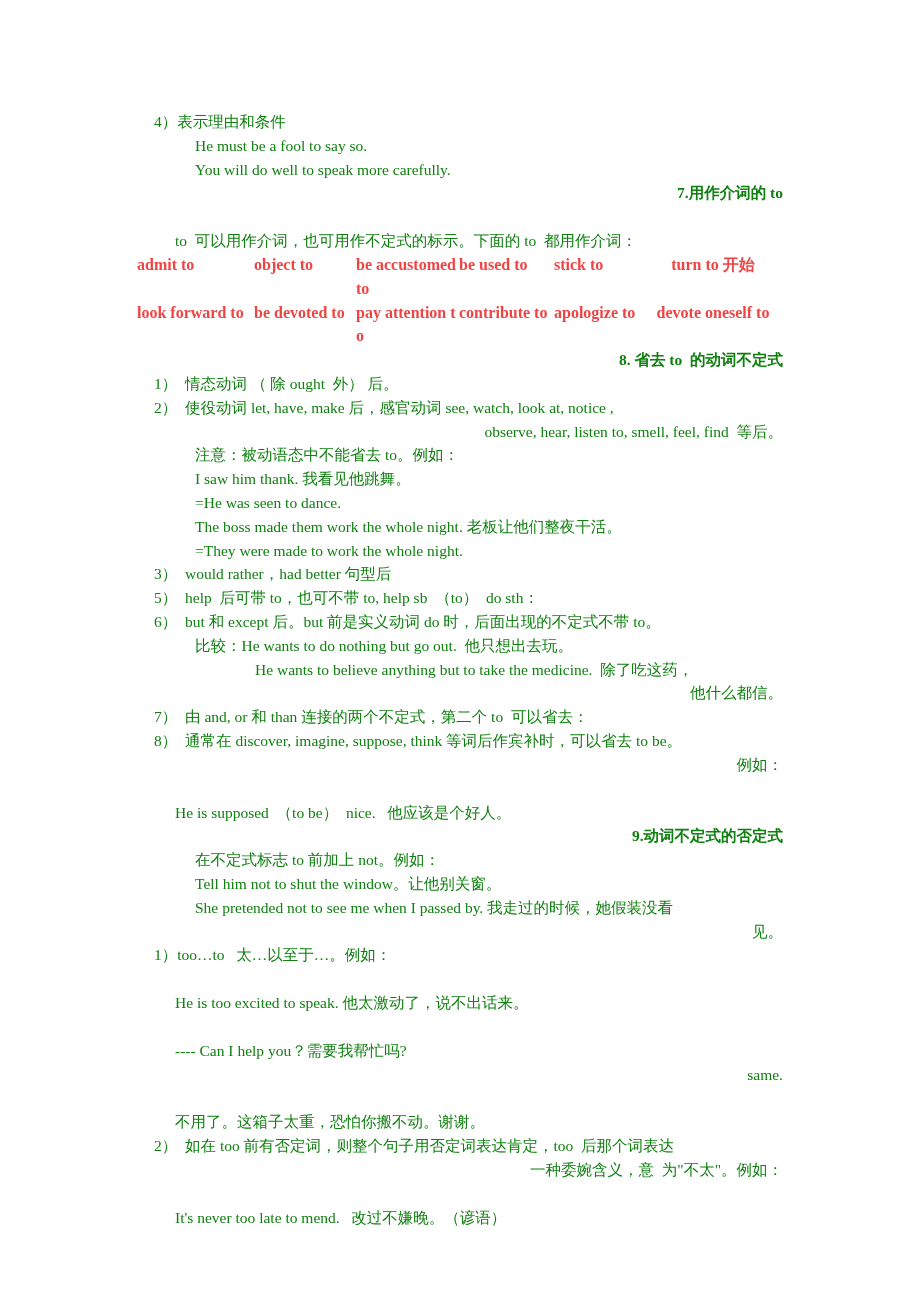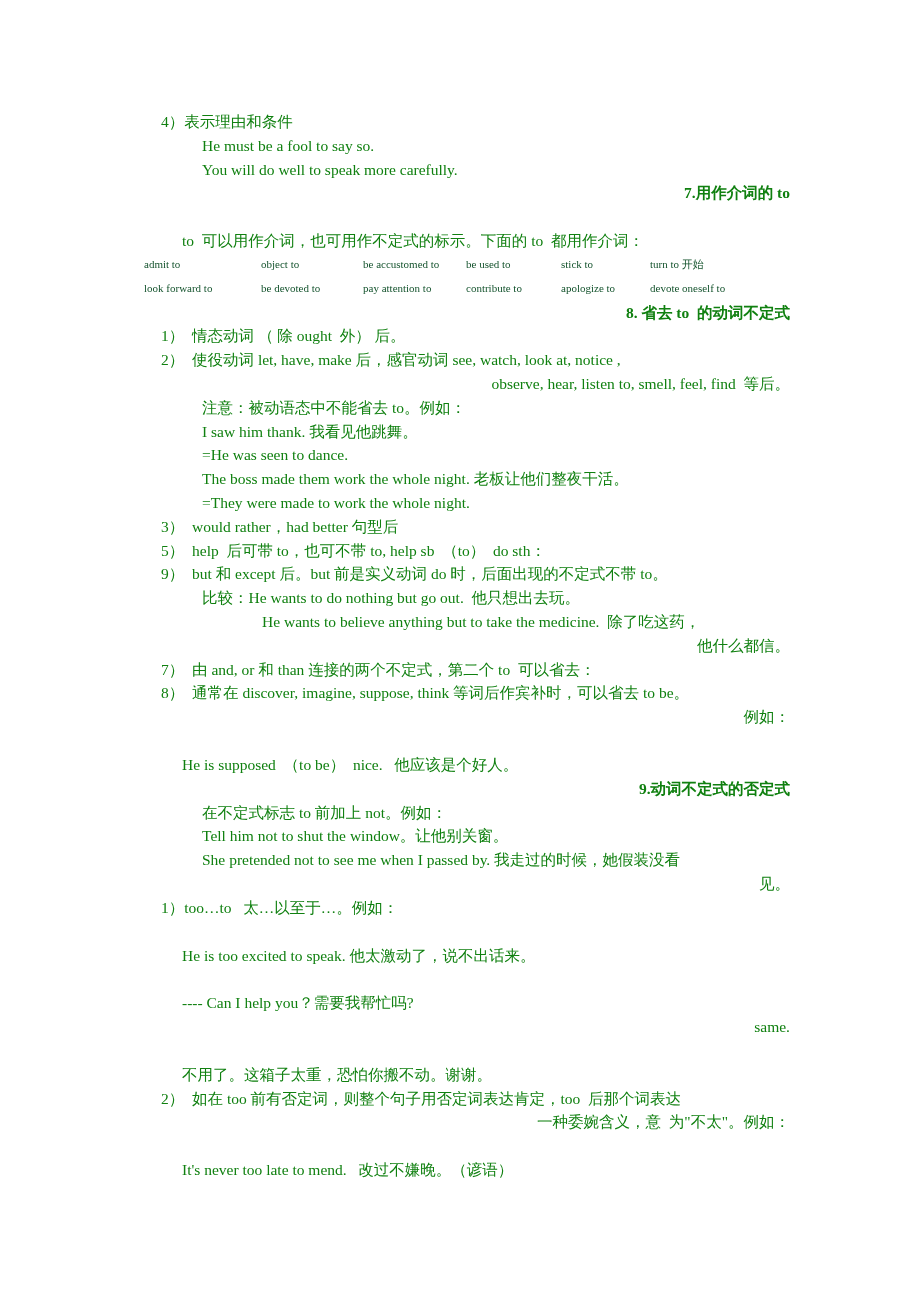--- a/index.html
+++ b/index.html
@@ -17,21 +17,21 @@
   }
   .page {
     position: relative;
     width: 920px;
     height: 1302px;
     padding: 0;
     box-sizing: border-box;
   }
   .content {
     position: absolute;
-    left: 144px;
+    left: 137px;
     top: 110px;
     width: 646px;
     font-size: 15.5px;
     line-height: 23.8px;
     color: #108010;
   }
   .ln {
     white-space: pre-wrap;
     margin: 0;
     padding: 0;
@@ -53,33 +53,34 @@
   .to-table {
     width: 646px;
     border-collapse: collapse;
     margin: 0;
     padding: 0;
     table-layout: fixed;
   }
   .to-table td {
     vertical-align: top;
     padding: 0;
-    font-size: 11px;
+    font-size: 16px;
     line-height: 23.8px;
-    color: #14532d;
+    color: #ef4444;
     font-family: "Liberation Serif", "DejaVu Serif", serif;
     word-break: break-all;
     white-space: normal;
+    font-weight: bold;
   }
   .c0 { width: 117px; }
   .c1 { width: 102px; }
   .c2 { width: 103px; }
   .c3 { width: 95px; }
   .c4 { width: 89px; }
-  .c5 { width: 140px; }
+  .c5 { width: 140px; text-align: center; }
   .nowrapcell { word-break: normal; }
 </style>
 </head>
 <body>
 
 <div class="page">
   <div class="content">
 
     <div class="ln i1">4）表示理由和条件</div>
     <div class="ln i3">He must be a fool to say so.</div>
@@ -113,21 +114,21 @@
     <div class="ln i1">1）  情态动词 （ 除 ought  外） 后。</div>
     <div class="ln i1">2）  使役动词 let, have, make 后，感官动词 see, watch, look at, notice ,</div>
     <div class="ln flush">observe, hear, listen to, smell, feel, find  等后。</div>
     <div class="ln i3">注意：被动语态中不能省去 to。例如：</div>
     <div class="ln i3">I saw him thank. 我看见他跳舞。</div>
     <div class="ln i3">=He was seen to dance.</div>
     <div class="ln i3">The boss made them work the whole night. 老板让他们整夜干活。</div>
     <div class="ln i3">=They were made to work the whole night.</div>
     <div class="ln i1">3）  would rather，had better 句型后</div>
     <div class="ln i1">5）  help  后可带 to，也可不带 to, help sb  （to）  do sth：</div>
-    <div class="ln i1">9）  but 和 except 后。but 前是实义动词 do 时，后面出现的不定式不带 to。</div>
+    <div class="ln i1">6）  but 和 except 后。but 前是实义动词 do 时，后面出现的不定式不带 to。</div>
     <div class="ln i3">比较：He wants to do nothing but go out.  他只想出去玩。</div>
     <div class="ln i5">He wants to believe anything but to take the medicine.  除了吃这药，</div>
     <div class="ln flush">他什么都信。</div>
     <div class="ln i1">7）  由 and, or 和 than 连接的两个不定式，第二个 to  可以省去：</div>
     <div class="ln i1">8）  通常在 discover, imagine, suppose, think 等词后作宾补时，可以省去 to be。</div>
     <div class="ln flush">例如：</div>
     <div class="ln i2">He is supposed  （to be）  nice.   他应该是个好人。</div>
 
     <div class="ln heading flush">9.动词不定式的否定式</div>
     <div class="ln i3">在不定式标志 to 前加上 not。例如：</div>

